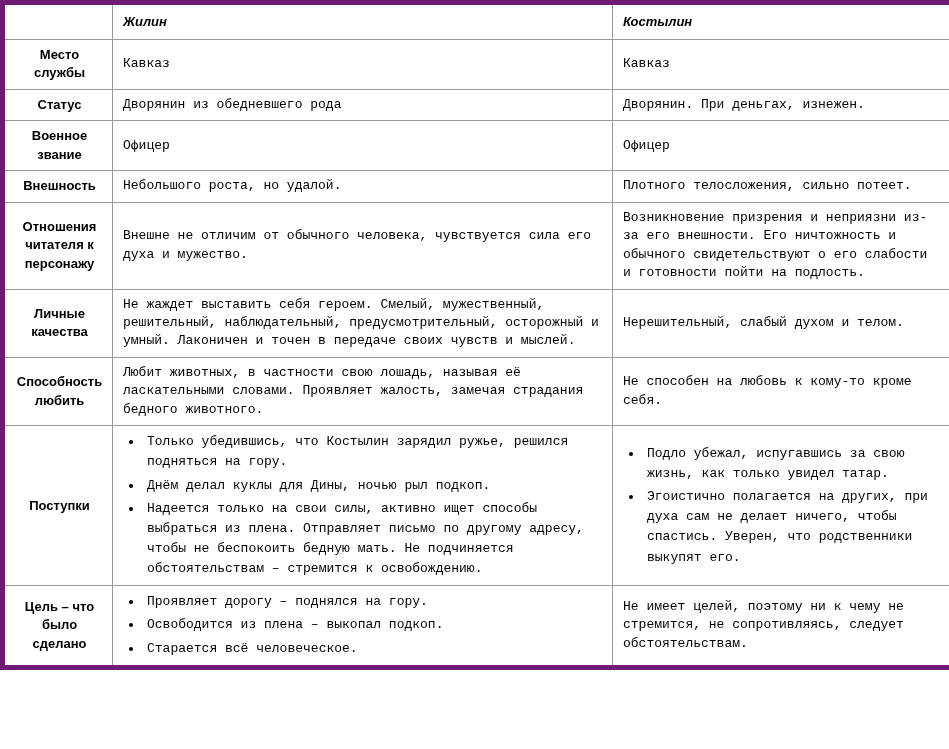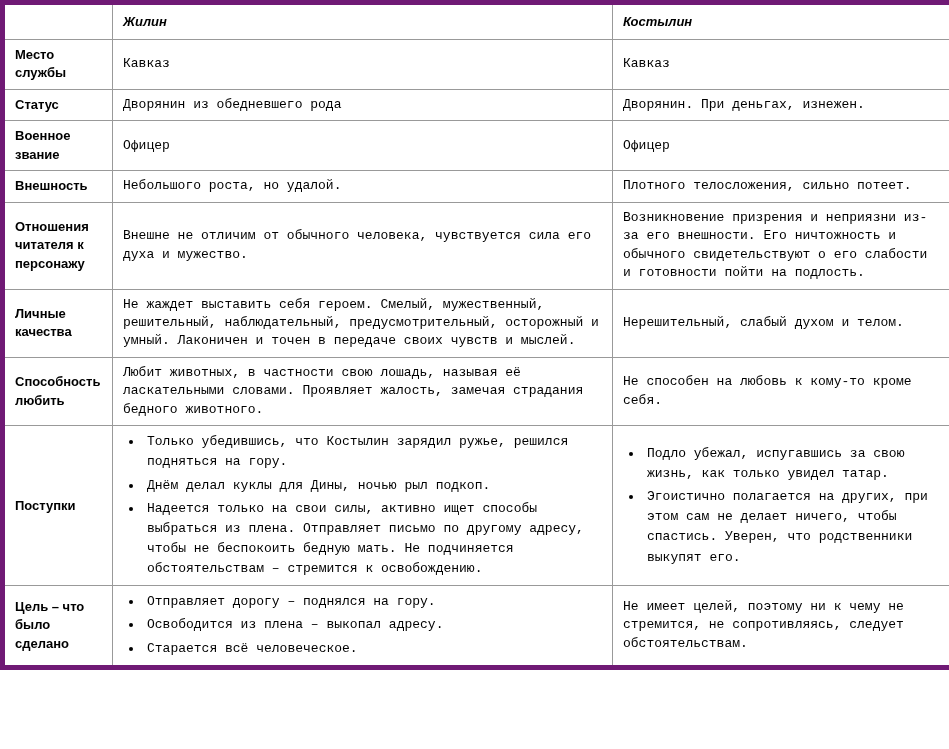--- a/index.html
+++ b/index.html
@@ -28,20 +28,21 @@
     line-height: 1.42;
   }
   col.c-label { width: 110px; }
   col.c-zhilin { width: 500px; }
   col.c-kostylin { width: 339px; }
 
   td.row-label {
     font-weight: bold;
     font-size: 13px;
     padding-left: 8px;
+    text-align: center;
   }
   td.cell {
     font-weight: normal;
     font-family: Liberation Mono, monospace;
   }
   .header-name {
     font-style: italic;
     font-weight: bold;
     font-size: 13.5px;
   }
@@ -127,31 +128,31 @@
       <td class="cell">
         <ul class="bullets">
           <li>Только убедившись, что Костылин зарядил ружье, решился подняться на гору.</li>
           <li>Днём делал куклы для Дины, ночью рыл подкоп.</li>
           <li>Надеется только на свои силы, активно ищет способы выбраться из плена. Отправляет письмо по другому адресу, чтобы не беспокоить бедную мать. Не подчиняется обстоятельствам – стремится к освобождению.</li>
         </ul>
       </td>
       <td class="cell">
         <ul class="bullets">
           <li>Подло убежал, испугавшись за свою жизнь, как только увидел татар.</li>
-          <li>Эгоистично полагается на других, при этом сам не делает ничего, чтобы спастись. Уверен, что родственники выкупят его.</li>
+          <li>Эгоистично полагается на других, при духа сам не делает ничего, чтобы спастись. Уверен, что родственники выкупят его.</li>
         </ul>
       </td>
     </tr>
 
     <tr>
       <td class="row-label">Цель – что было сделано</td>
       <td class="cell">
         <ul class="bullets">
-          <li>Отправляет дорогу – поднялся на гору.</li>
-          <li>Освободится из плена – выкопал адресу.</li>
+          <li>Проявляет дорогу – поднялся на гору.</li>
+          <li>Освободится из плена – выкопал подкоп.</li>
           <li>Старается всё человеческое.</li>
         </ul>
       </td>
       <td class="cell">Не имеет целей, поэтому ни к чему не стремится, не сопротивляясь, следует обстоятельствам.</td>
     </tr>
 
   </tbody>
 </table>
 
 </body></html>

